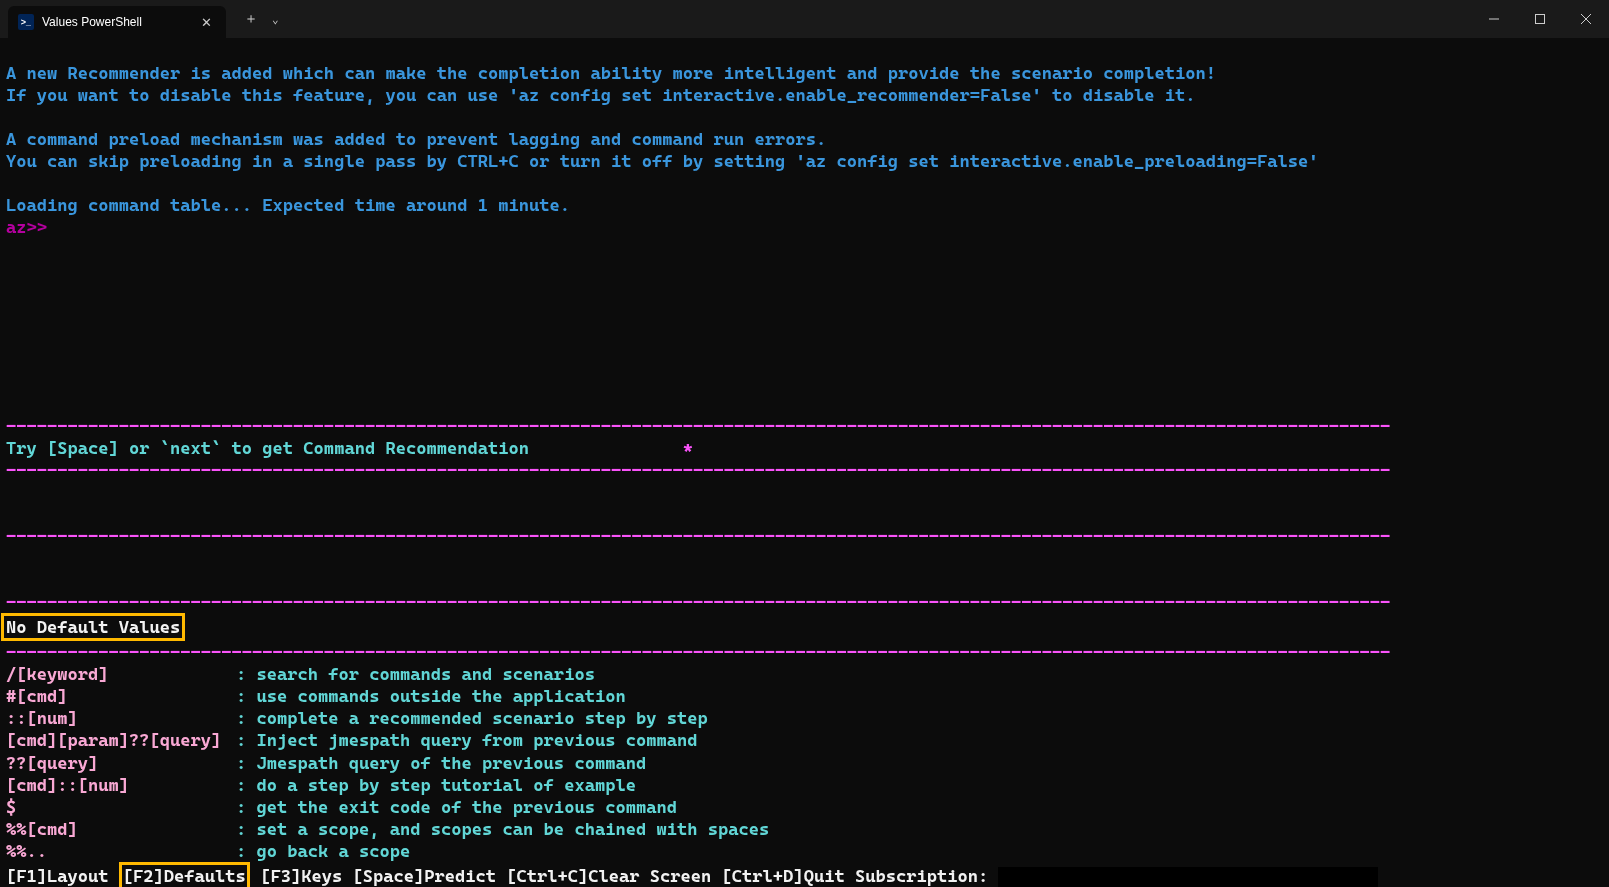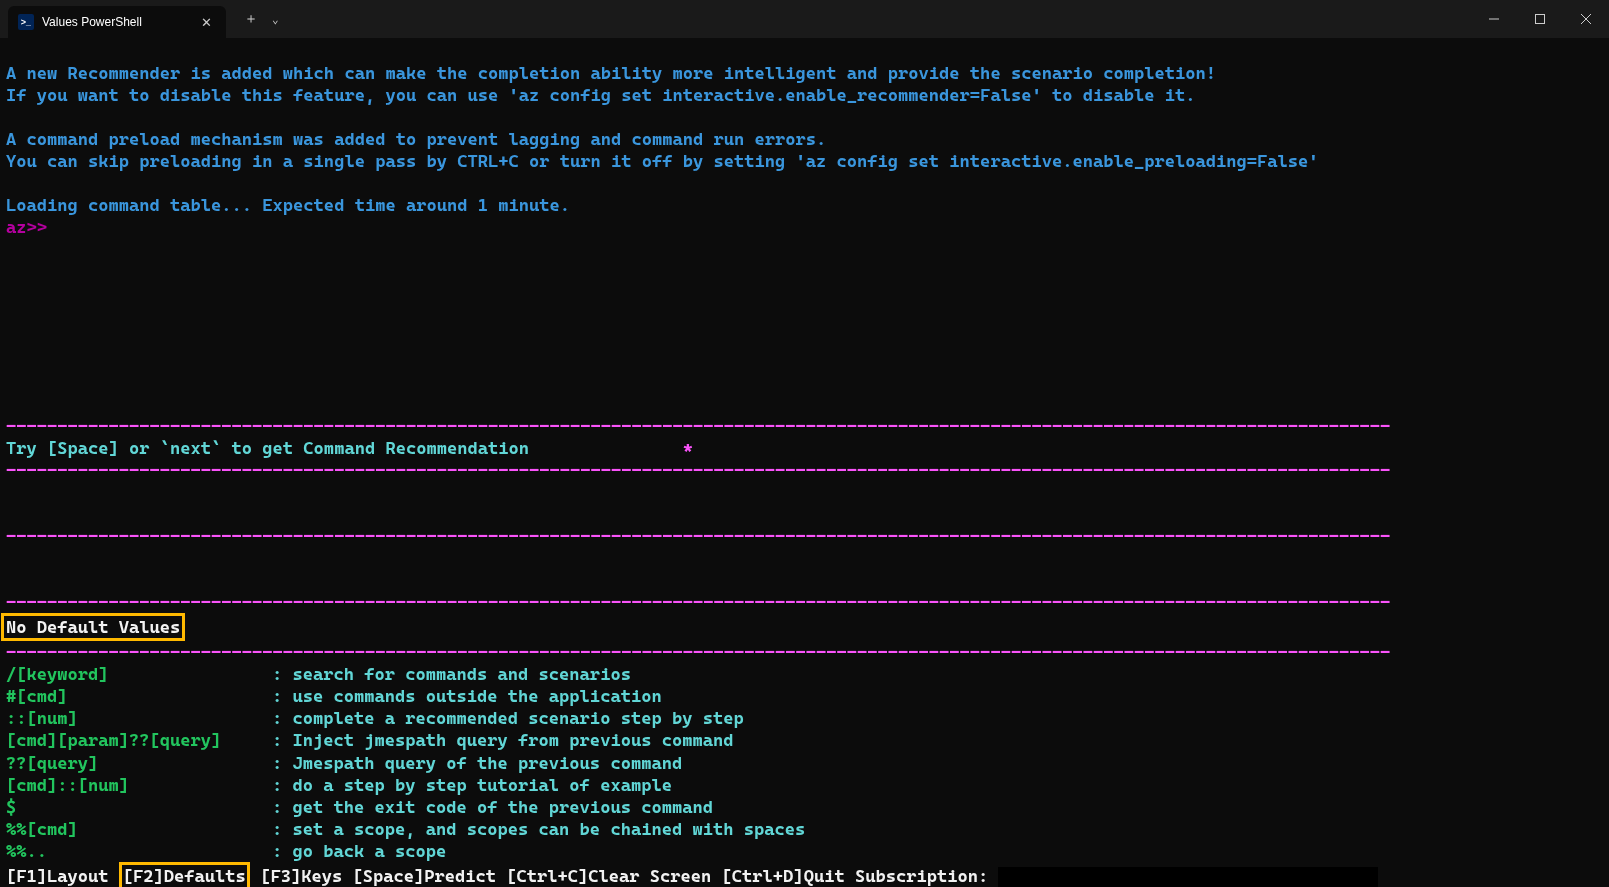--- a/index.html
+++ b/index.html
@@ -102,22 +102,22 @@
       display: inline-block;
       padding: 0 2px;
       margin-left: -5px;
   }
   .highlight-box-inline {
       border: 3px solid #ffb900;
       display: inline-block;
       padding: 0 1px;
   }
   .help-row { display: block; }
-  .help-key { color: #22c55e; display: inline-block; width: 230px; }
-  .help-desc { color: #61d6d6; margin-left: 36px; }
+  .help-key { color: #f9a8d4; display: inline-block; width: 230px; }
+  .help-desc { color: #61d6d6; }
   .star { color: #f953f9; }
   .footer-bar { color: #f2f2f2; }
   .black-box {
     background: #000;
     display: inline-block;
     width: 380px;
     height: 20px;
     vertical-align: middle;
   }
 </style>

